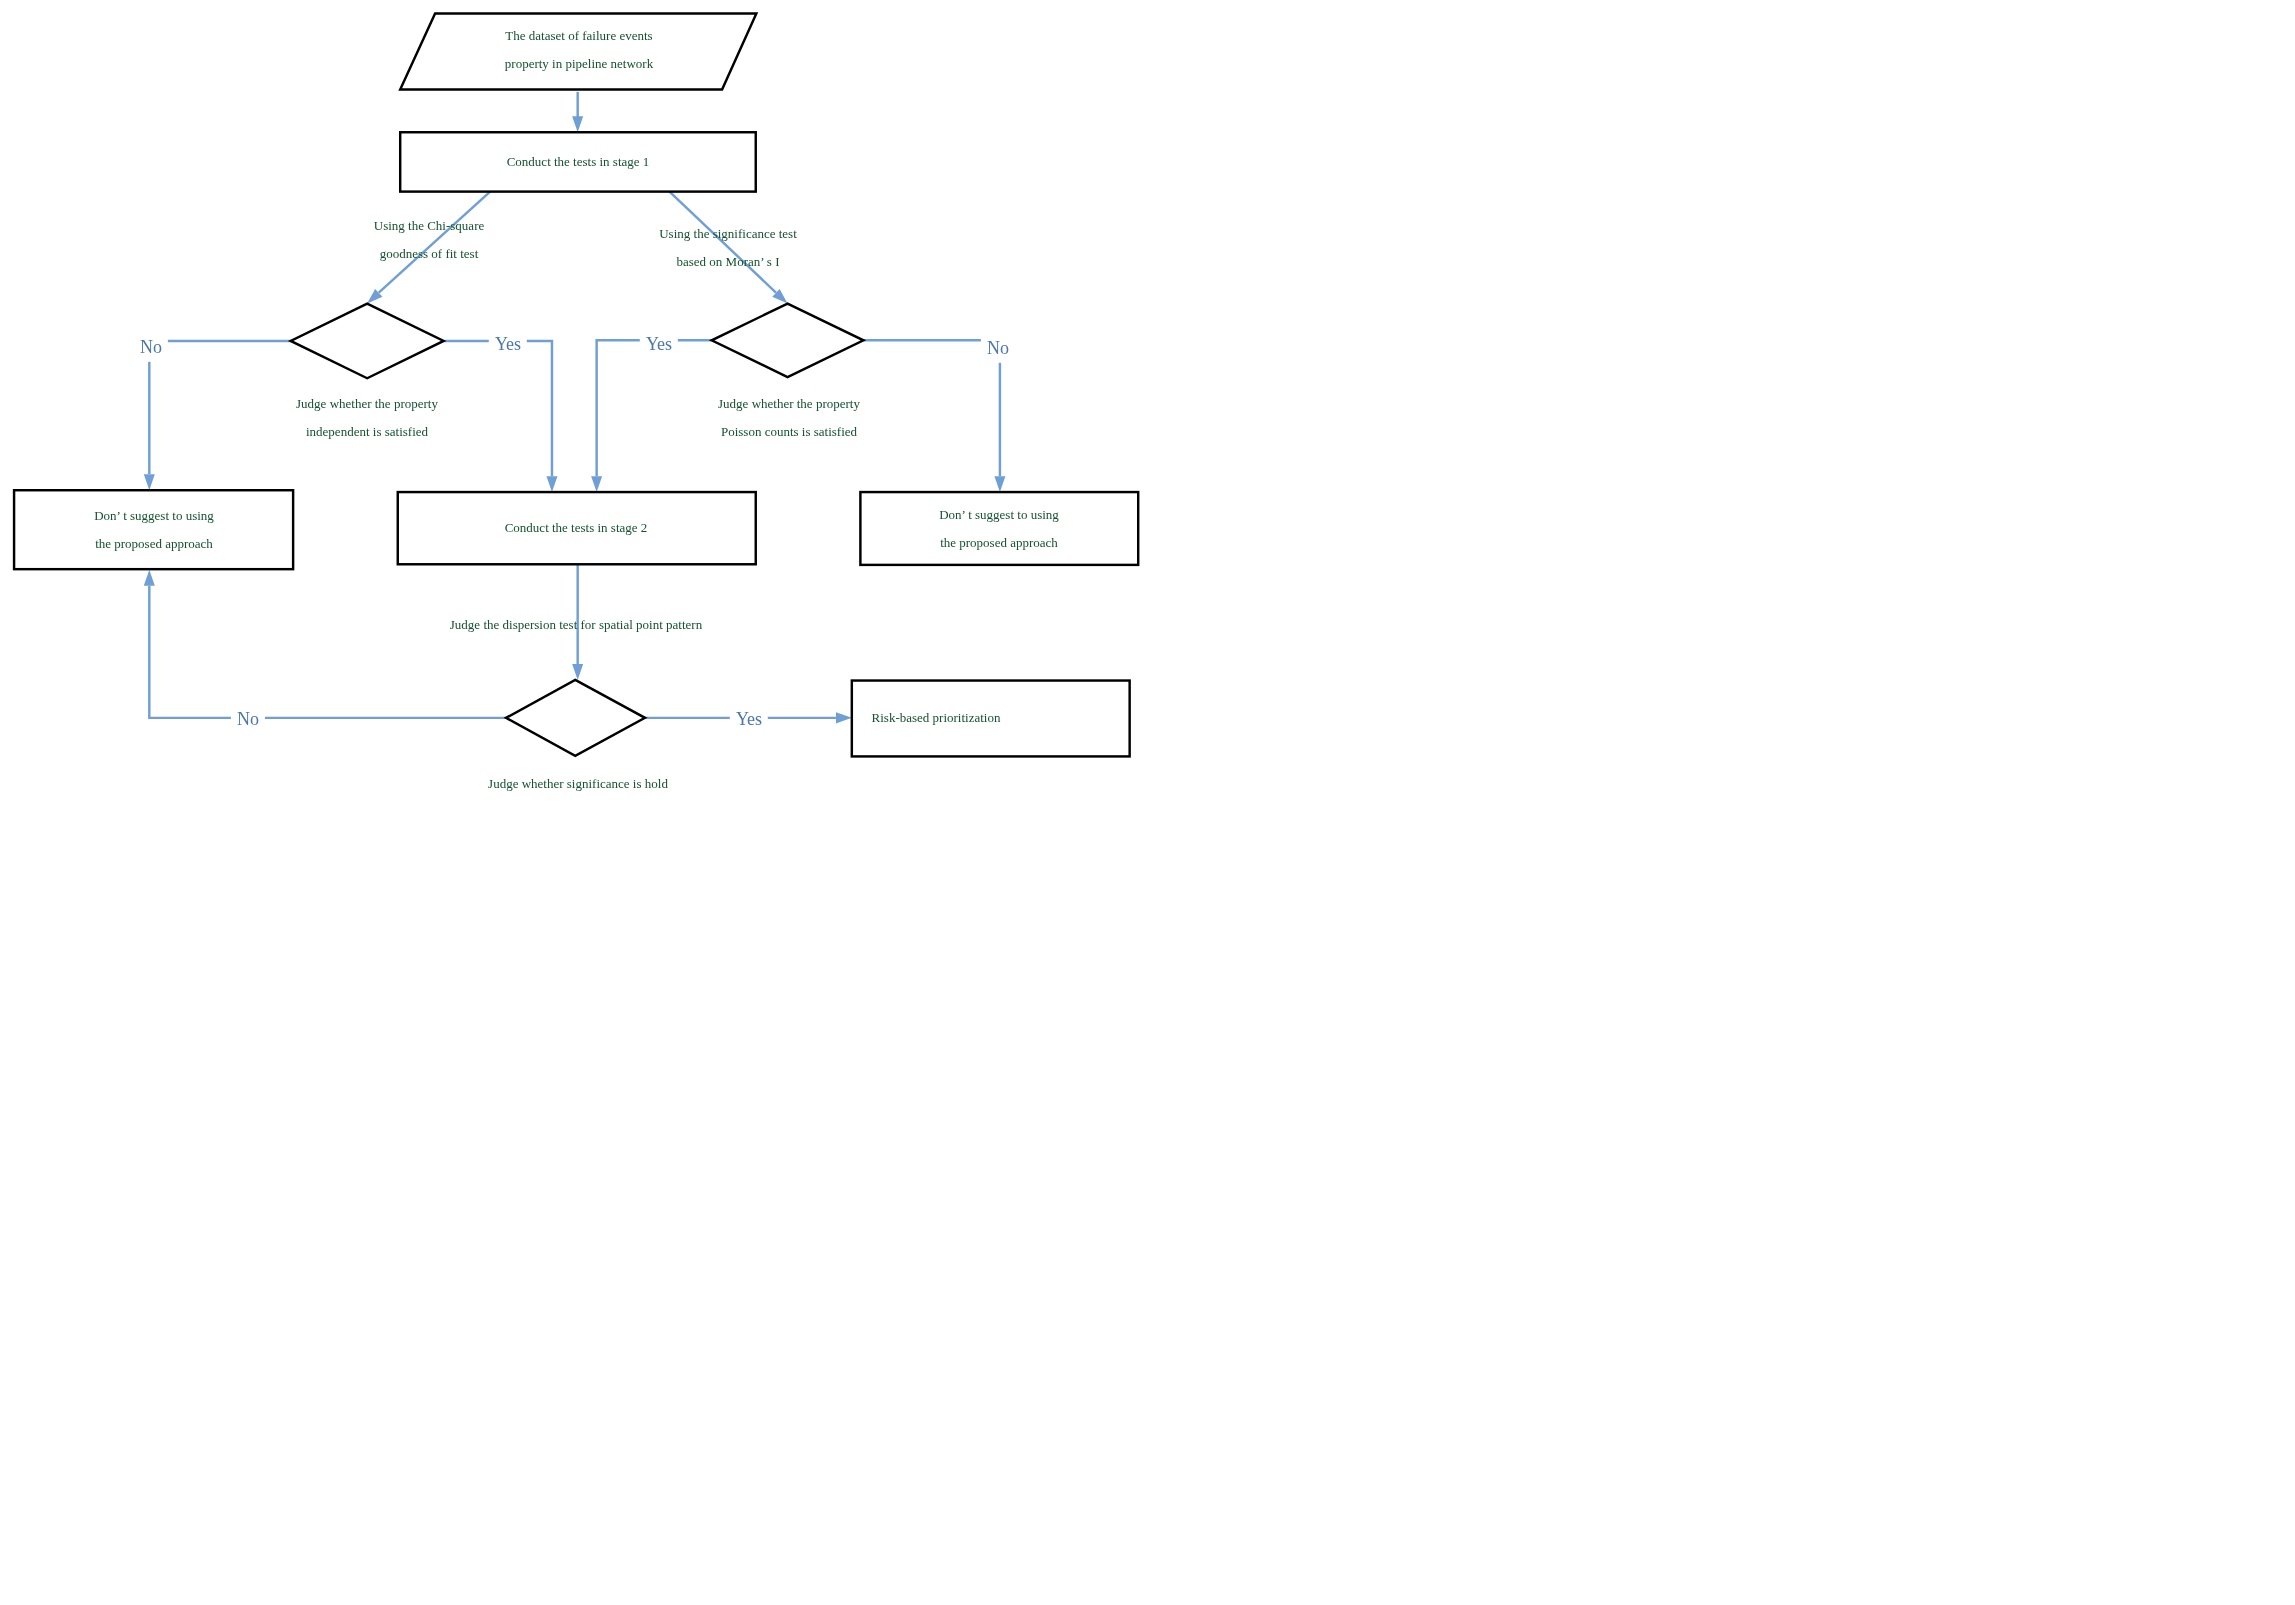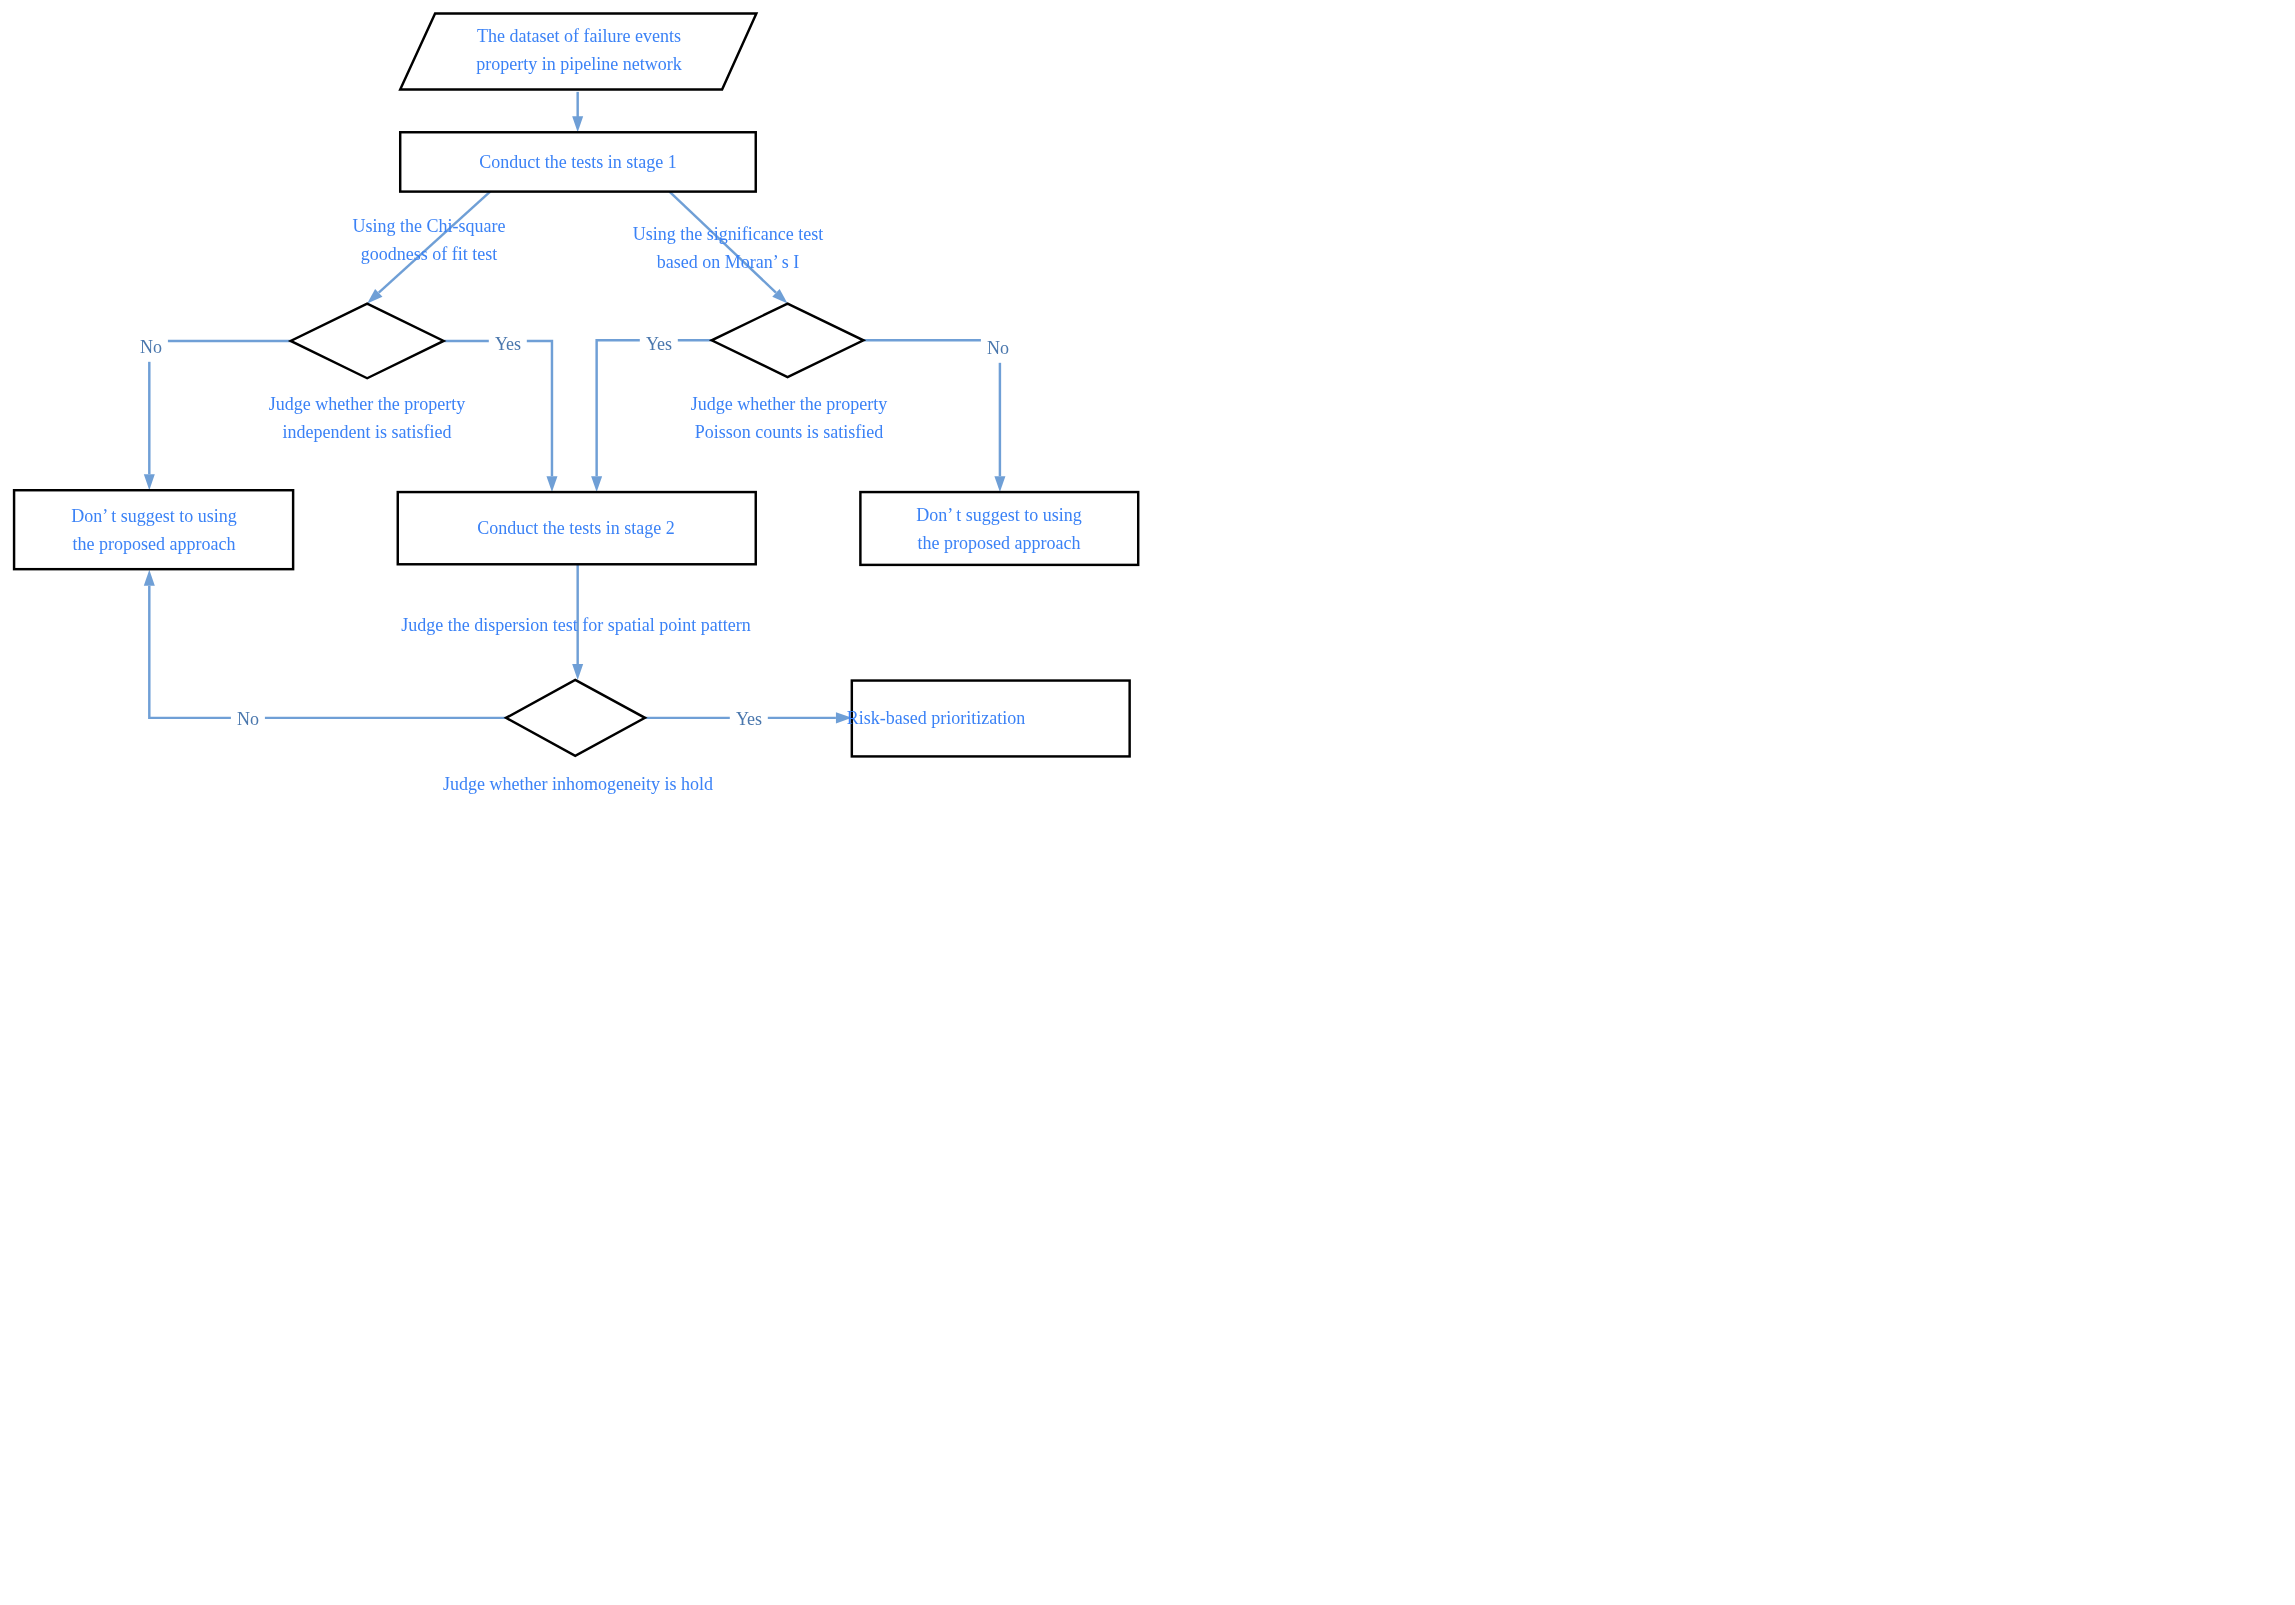--- a/index.html
+++ b/index.html
@@ -14,23 +14,23 @@
     width:1148px;height:803px;
     background:var(--background);
     font-family:"Liberation Serif","DejaVu Serif",serif;
     overflow:hidden;
   }
   #shapes{position:absolute;left:0;top:0;}
   .txt{
     position:absolute;
     transform:translate(-50%,-50%);
     text-align:center;
-    font-size:18px;
+    font-size:13px;
     line-height:28px;
-    color:#3b82f6;
+    color:#14532d;
     white-space:nowrap;
   }
   .branch{
     font-weight:normal;
     font-size:18px;
     color:var(--label-blue);
     background:var(--background);
     padding:1.2px 6.1px;
   }
   .shape-line{stroke:var(--shape-stroke);stroke-width:4;fill:#fff;}
@@ -129,16 +129,16 @@
     <div>the proposed approach</div>
   </div>
 
   <div class="txt" style="left:576px;top:625px;">Judge the dispersion test for spatial point pattern</div>
 
   <div class="txt branch" style="left:248px;top:719px;">No</div>
   <div class="txt branch" style="left:749px;top:719px;">Yes</div>
 
   <div class="txt" style="left:936px;top:718px;">Risk-based prioritization</div>
 
-  <div class="txt" style="left:578px;top:784px;">Judge whether inhomogeneity is hold</div>
+  <div class="txt" style="left:578px;top:784px;">Judge whether significance is hold</div>
 
 </div>
 
 
 </body></html>

